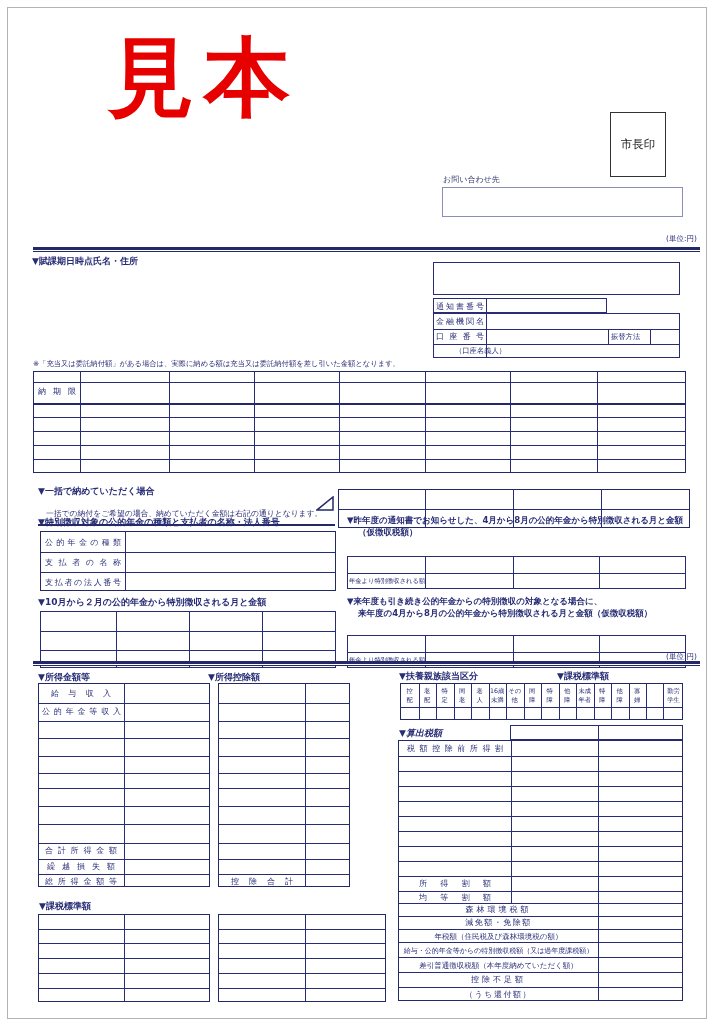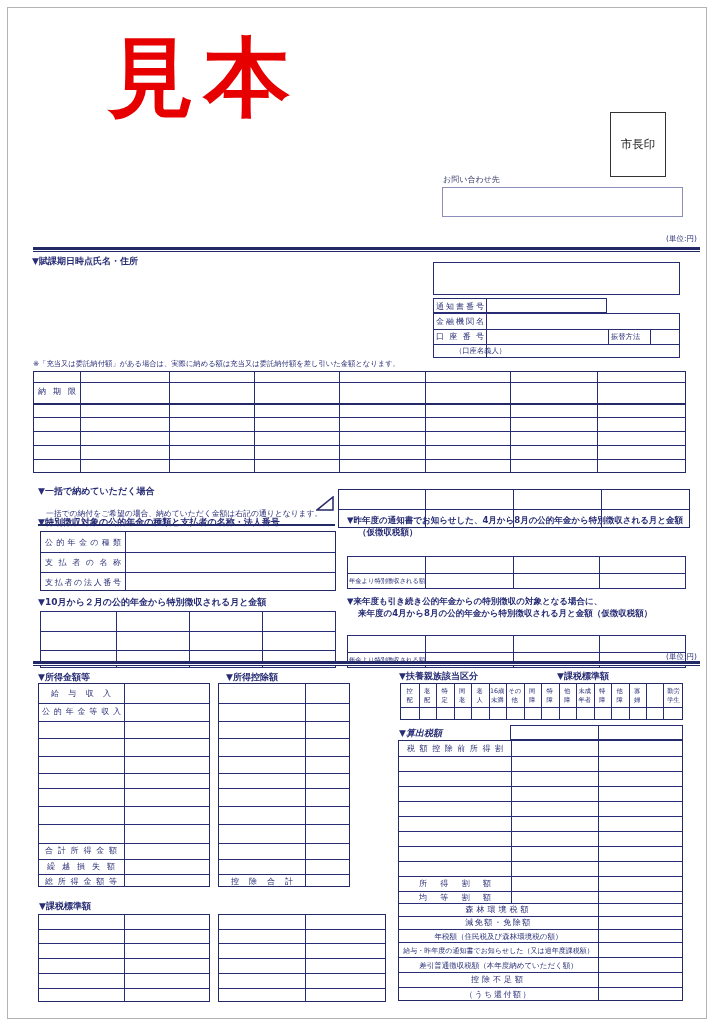--- a/index.html
+++ b/index.html
@@ -149,21 +149,21 @@
     <div class="hl" style="top:175px;"></div>
     <div class="hl" style="top:190px;"></div>
     <div class="vl" style="left:85px;"></div>
     <div class="abs t jl" style="left:12px;top:5px;width:60px;">給与収入</div>
     <div class="abs t jl" style="left:3px;top:23px;width:79px;">公的年金等収入</div>
     <div class="abs t jl" style="left:6px;top:162px;width:72px;">合計所得金額</div>
     <div class="abs t jl" style="left:8px;top:178px;width:68px;">繰越損失額</div>
     <div class="abs t jl" style="left:6px;top:193px;width:72px;">総所得金額等</div>
   </div>
 
-  <div class="abs title" style="left:226px;top:672px;">▼所得控除額</div>
+  <div class="abs title" style="left:208px;top:672px;">▼所得控除額</div>
   <div class="abs thk" style="left:218px;top:683px;width:132px;height:204px;">
     <div class="hl" style="top:19px;"></div>
     <div class="hl" style="top:37px;"></div>
     <div class="hl" style="top:54px;"></div>
     <div class="hl" style="top:72px;"></div>
     <div class="hl" style="top:89px;"></div>
     <div class="hl" style="top:104px;"></div>
     <div class="hl" style="top:122px;"></div>
     <div class="hl" style="top:140px;"></div>
     <div class="hl" style="top:159px;"></div>
@@ -281,21 +281,21 @@
     <div class="hl" style="top:231px;"></div>
     <div class="hl" style="top:246px;"></div>
     <div class="abs" style="left:112px;top:0;width:1px;height:162px;background:#272c74;"></div>
     <div class="vl" style="left:199px;"></div>
     <div class="abs t jl" style="left:8px;top:3px;width:96px;">税額控除前所得割</div>
     <div class="abs t jl" style="left:20px;top:138px;width:72px;">所得割額</div>
     <div class="abs t jl" style="left:20px;top:151.5px;width:72px;">均等割額</div>
     <div class="abs t ctr" style="left:0;top:164px;width:199px;letter-spacing:3px;">森林環境税額</div>
     <div class="abs t ctr" style="left:0;top:177px;width:199px;letter-spacing:1.5px;">減免額・免除額</div>
     <div class="abs ctr" style="left:0;top:190.5px;width:199px;font-size:7.5px;color:#272c74;">年税額（住民税及び森林環境税の額）</div>
-    <div class="abs ctr" style="left:0;top:205px;width:199px;font-size:7px;color:#272c74;">給与・昨年度の通知書でお知らせした（又は過年度課税額）</div>
+    <div class="abs ctr" style="left:0;top:205px;width:199px;font-size:7px;color:#272c74;">給与・公的年金等からの特別徴収税額（又は過年度課税額）</div>
     <div class="abs ctr" style="left:0;top:219.5px;width:199px;font-size:7.5px;color:#272c74;">差引普通徴収税額（本年度納めていただく額）</div>
     <div class="abs t ctr" style="left:0;top:234px;width:199px;letter-spacing:3px;">控除不足額</div>
     <div class="abs t ctr" style="left:0;top:249px;width:199px;letter-spacing:1.5px;">（うち還付額）</div>
   </div>
 
   <div class="abs title" style="left:39px;top:901px;">▼課税標準額</div>
   <div class="abs thk" style="left:38px;top:914px;width:172px;height:88px;">
     <div class="hl" style="top:14px;"></div>
     <div class="hl" style="top:28px;"></div>
     <div class="hl" style="top:43px;"></div>

